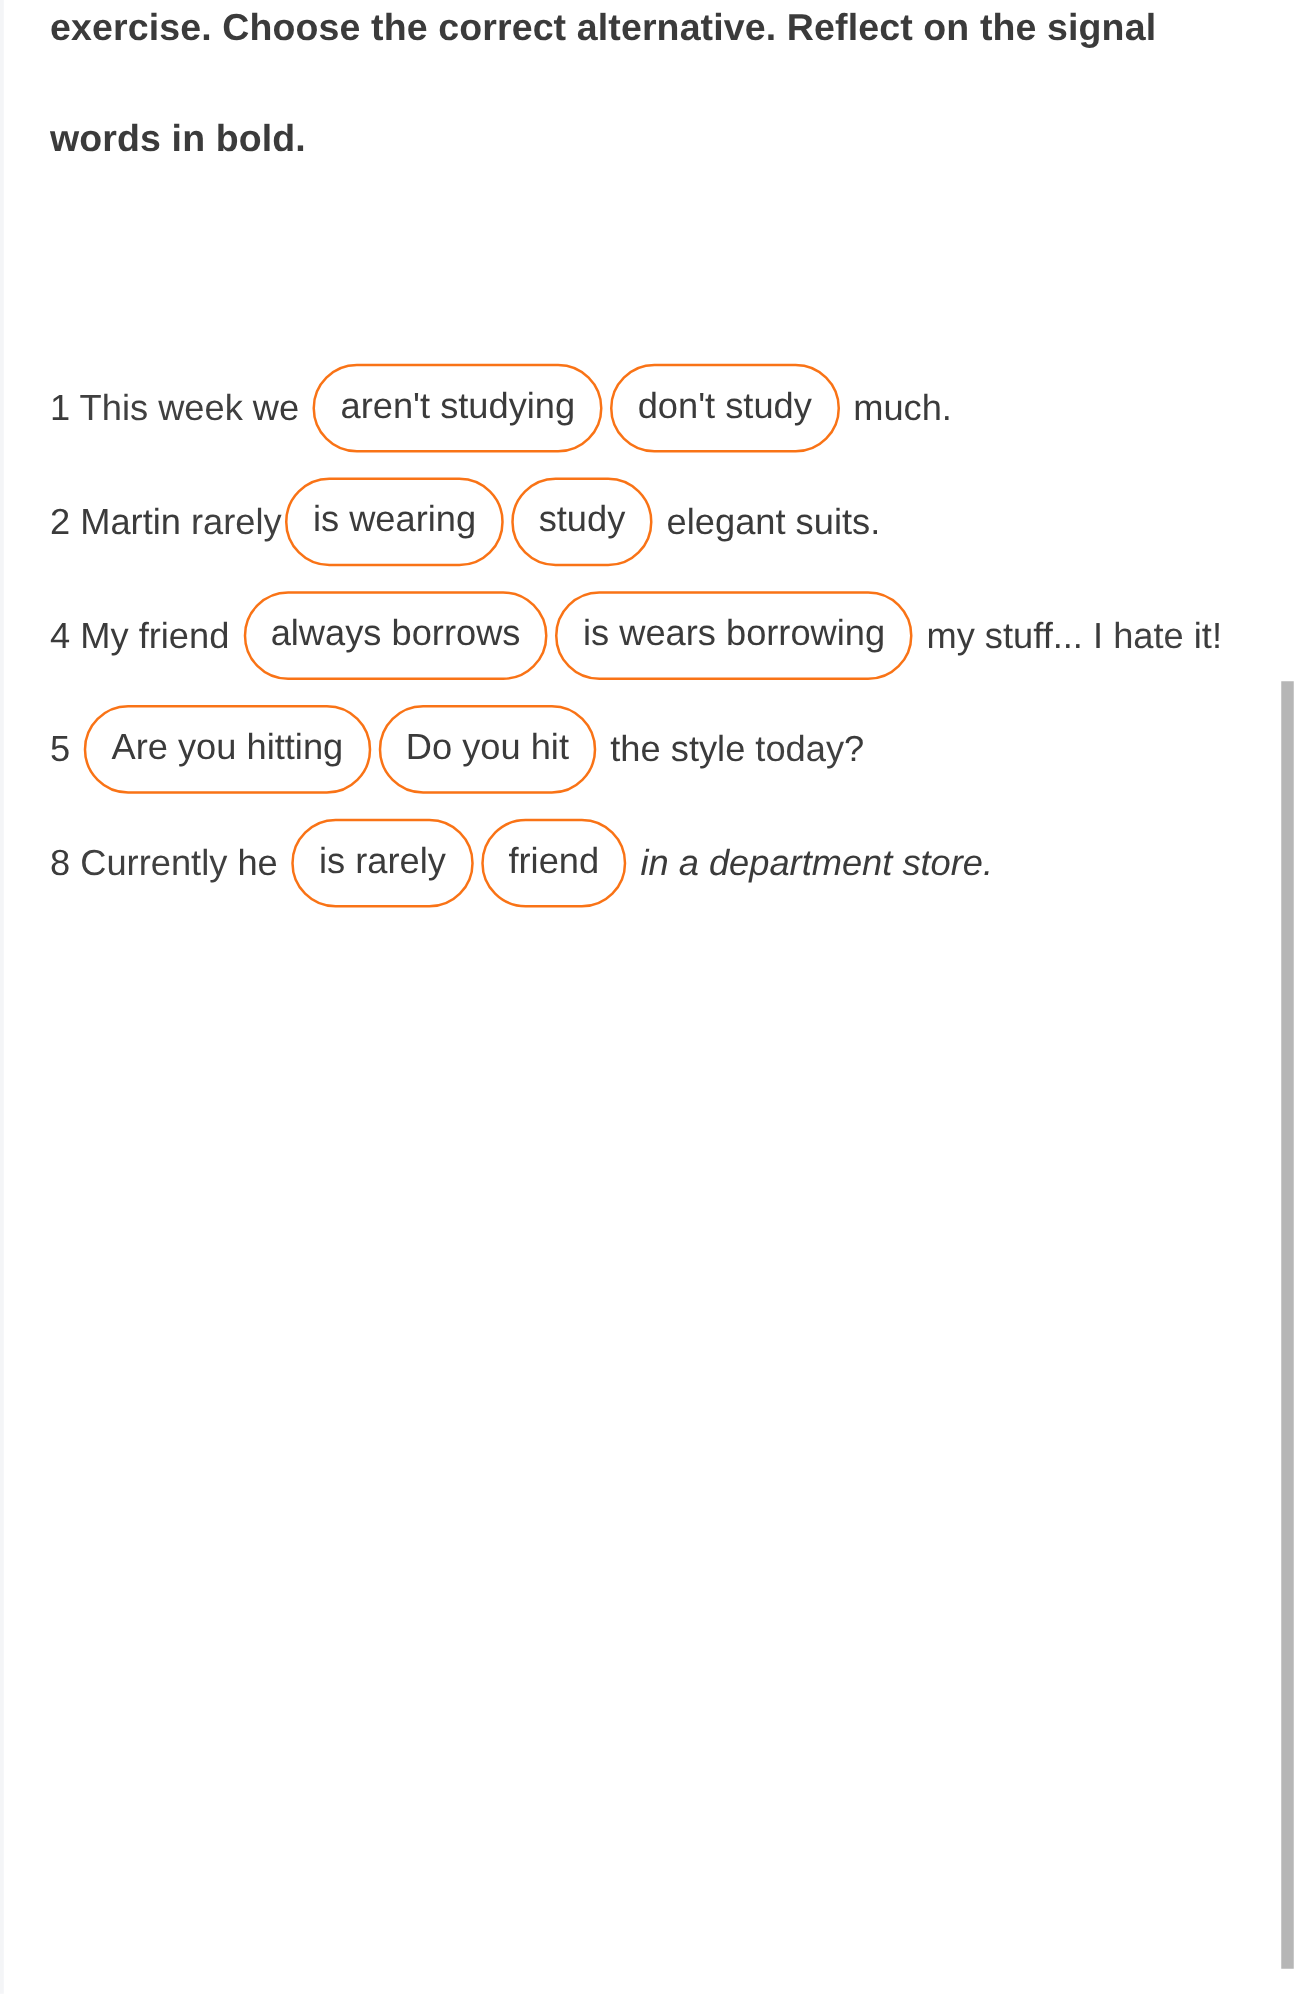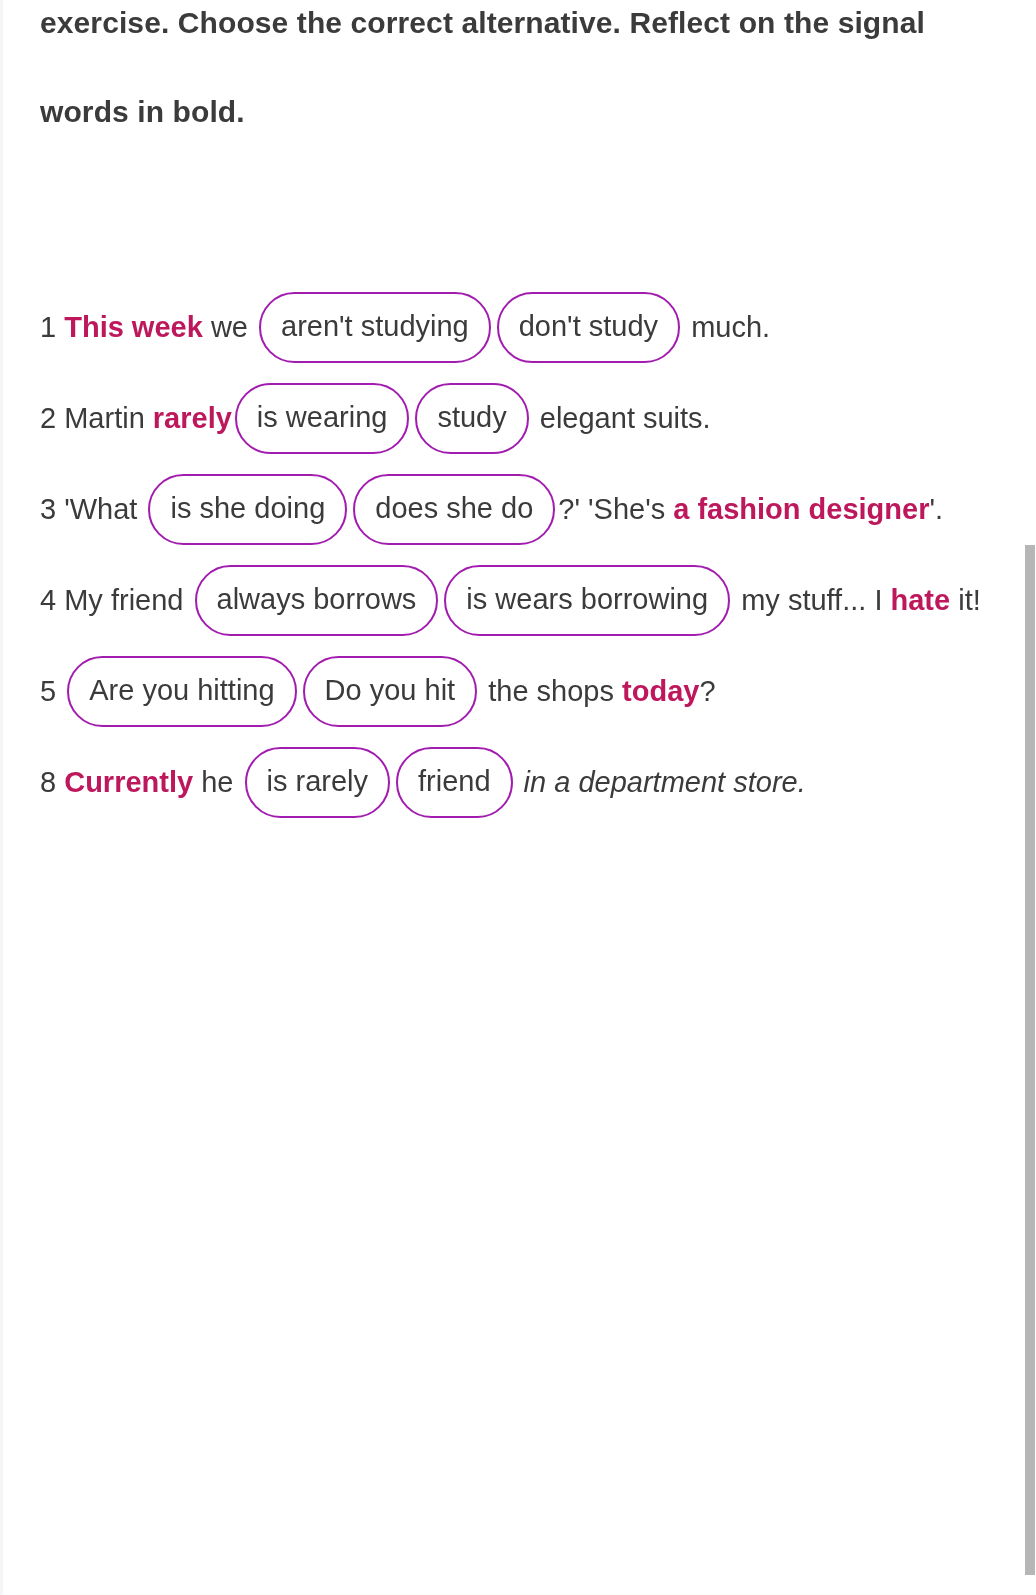--- a/index.html
+++ b/index.html
@@ -93,33 +93,33 @@
   }
 
   .num {
     font-size: 29px;
     color: #3b3b3b;
   }
 
   .txt { white-space: pre-wrap; }
 
   b.sig {
-    font-weight: bold;
-    color: #be185d;
+    font-weight: normal;
+    color: #404040;
   }
 
   i.ital {
     font-style: italic;
     margin-top: 44px;
   }
 
   
   .opt {
     display: inline-block;
-    border: 2px solid #a21caf;
+    border: 2px solid #f97316;
     border-radius: 999px;
     background: #ffffff;
     color: #3b3b3b;
     font-size: 29px;
     line-height: 1;
     padding: 18px 20px 20px 20px;
     margin: 0 3px;
     vertical-align: middle;
     position: relative;
     top: -2px;
@@ -141,30 +141,27 @@
     <ul class="items">
 
       <li class="item">
         <span class="num">1</span><span class="txt"> </span><b class="sig">This week</b><span class="txt"> we </span><span class="opt">aren't studying</span><span class="opt">don't study</span><span class="txt"> much.</span>
       </li>
 
       <li class="item">
         <span class="num">2</span><span class="txt"> Martin </span><b class="sig">rarely</b><span class="opt">is wearing</span><span class="opt">study</span><span class="txt"> elegant suits.</span>
       </li>
 
-      <li class="item">
-        <span class="num">3</span><span class="txt"> 'What </span><span class="opt">is she doing</span><span class="opt">does she do</span><span class="txt">?' 'She's </span><b class="sig">a fashion designer</b><span class="txt">'.</span>
-      </li>
 
       <li class="item">
         <span class="num">4</span><span class="txt"> My friend </span><span class="opt">always borrows</span><span class="opt">is wears borrowing</span><span class="txt"> my stuff... I </span><b class="sig">hate</b><span class="txt"> it!</span>
       </li>
 
       <li class="item">
-        <span class="num">5</span><span class="txt"> </span><span class="opt">Are you hitting</span><span class="opt">Do you hit</span><span class="txt"> the shops </span><b class="sig">today</b><span class="txt">?</span>
+        <span class="num">5</span><span class="txt"> </span><span class="opt">Are you hitting</span><span class="opt">Do you hit</span><span class="txt"> the style </span><b class="sig">today</b><span class="txt">?</span>
       </li>
 
 
 
       <li class="item">
         <span class="num">8</span><span class="txt"> </span><b class="sig">Currently</b><span class="txt"> he </span><span class="opt">is rarely</span><span class="opt">friend</span><i class="ital"> in a department store.</i>
       </li>
 
     </ul>
   </div>

